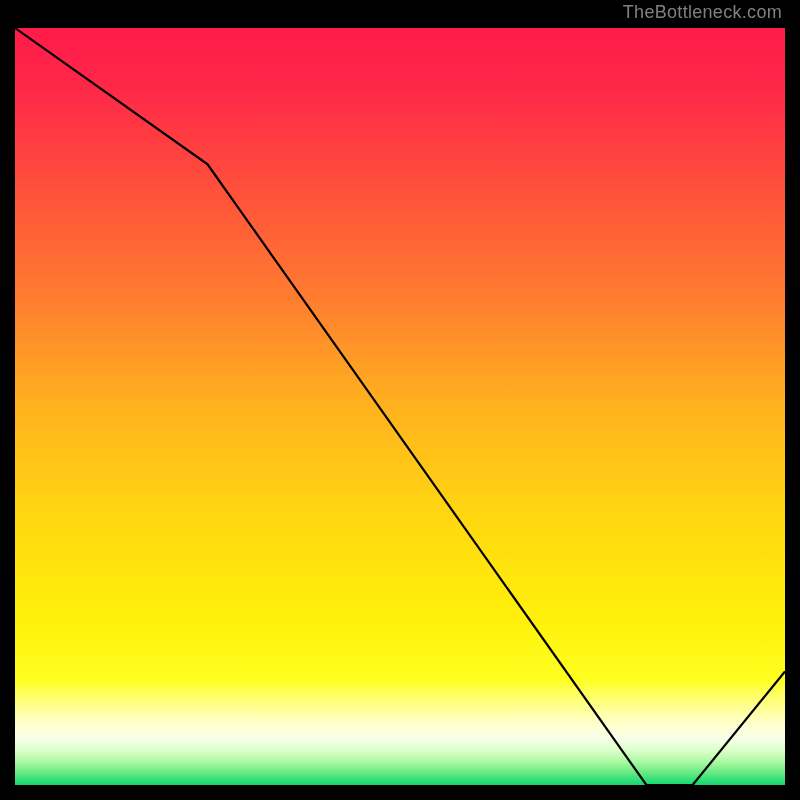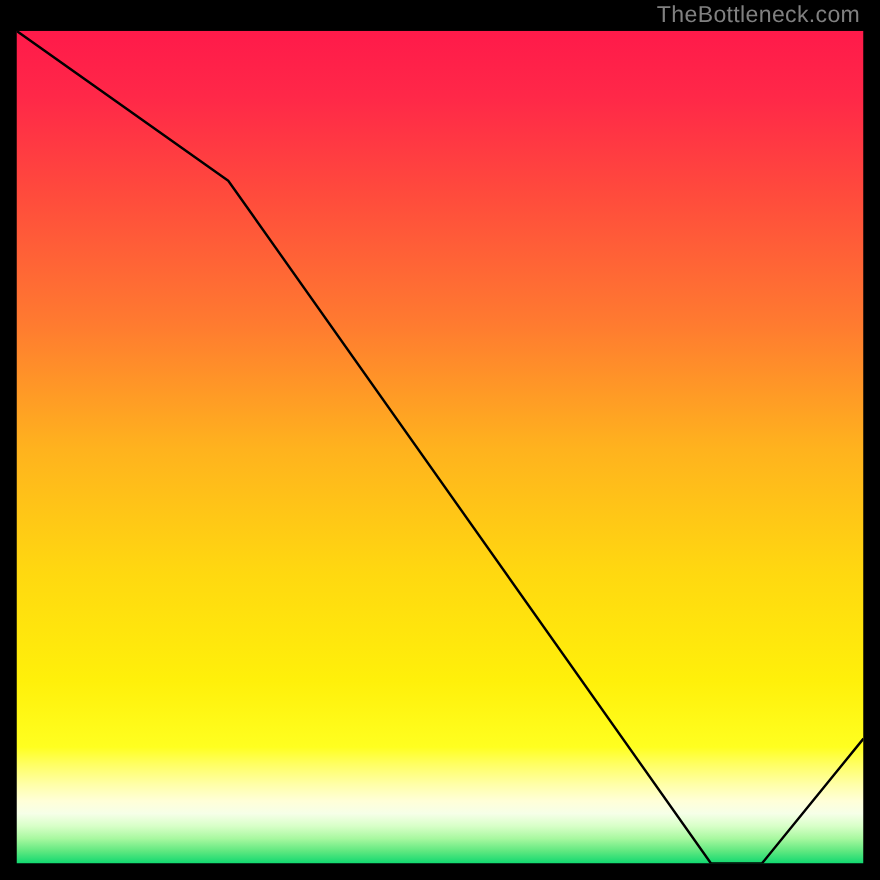--- a/index.html
+++ b/index.html
@@ -9,21 +9,21 @@
     width: 800px;
     height: 800px;
     position: relative;
     font-family: Arial, sans-serif;
   }
   .watermark {
     position: absolute;
     top: 2px;
     right: 18px;
     color: #808080;
-    font-size: 21px;
+    font-size: 18px;
     letter-spacing: 0.3px;
   }
   .chart-outer {
     position: absolute;
     top: 28px;
     left: 15px;
     width: 770px;
     height: 757px;
     background: #000;
   }

